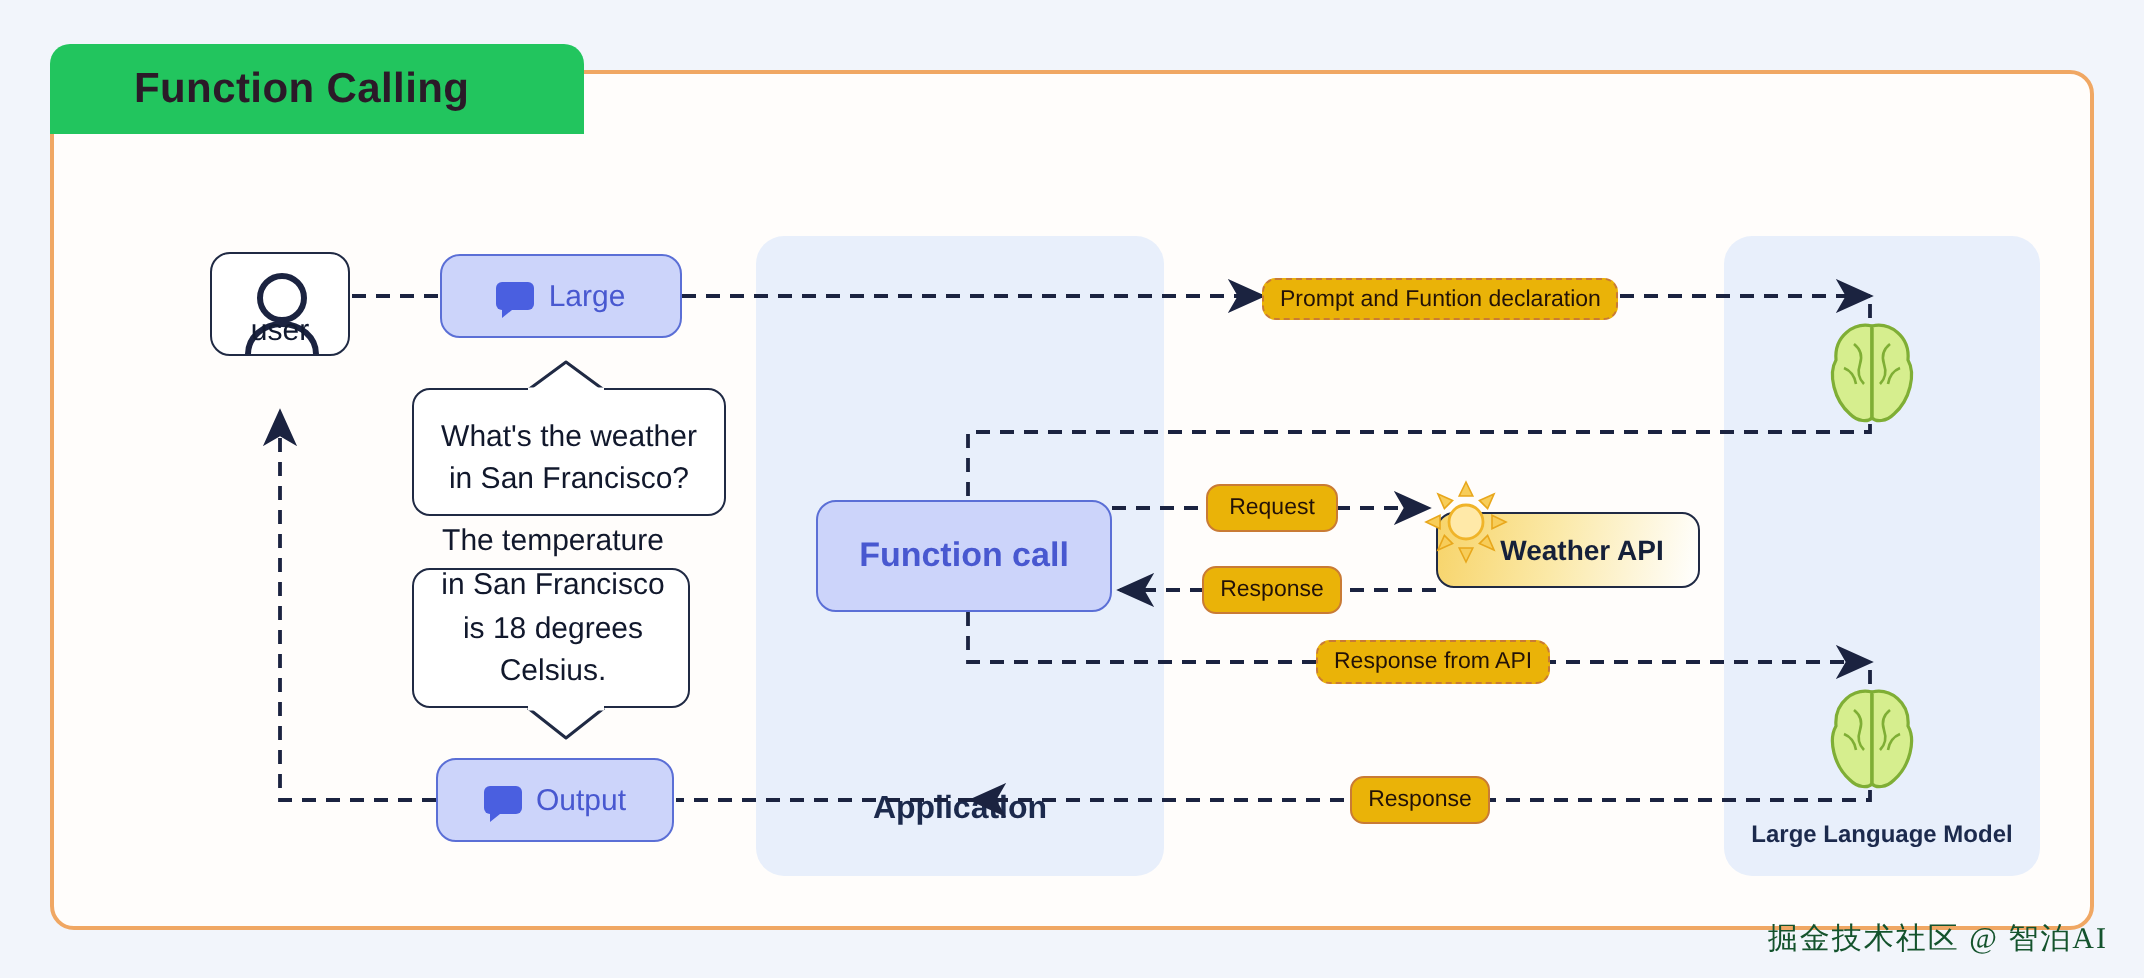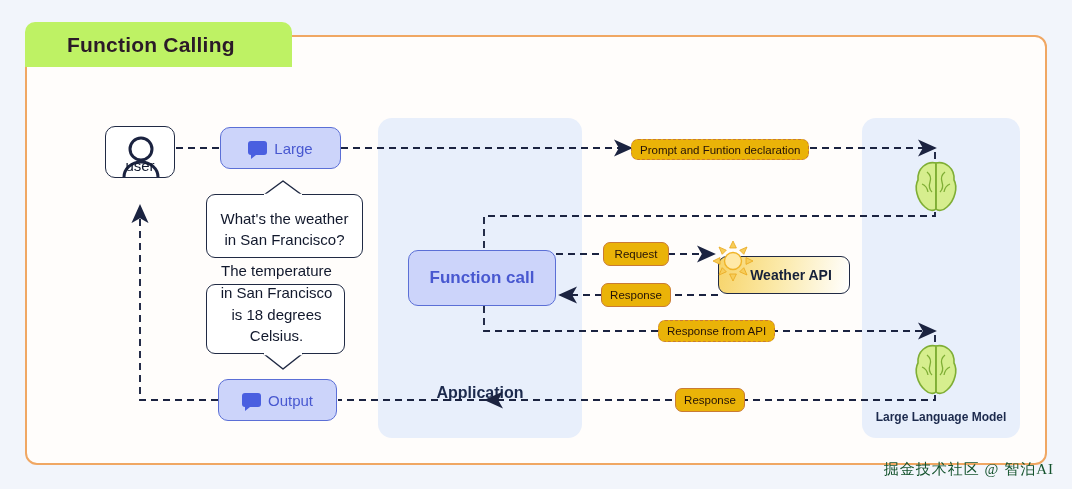--- a/index.html
+++ b/index.html
@@ -12,39 +12,39 @@
   #stage{position:absolute;left:0;top:0;width:1072px;height:489px;}
 
   
   .frame{
     position:absolute;left:25px;top:35px;width:1022px;height:430px;
     border:2px solid #f0a763;border-radius:12px;background:#fffdfb;
     box-sizing:border-box;
   }
   .frame-tab{
     position:absolute;left:25px;top:22px;width:267px;height:45px;
-    background:#bef264;border-radius:10px 10px 0 0;
+    background:#22c55e;border-radius:10px 10px 0 0;
     display:flex;align-items:center;
     box-sizing:border-box;padding-left:42px;
   }
   .frame-tab .t{
     font-size:21px;font-weight:bold;color:#2b1a28;letter-spacing:.2px;
   }
 
   
   .panel{
     position:absolute;background:#e8effb;border-radius:14px;
   }
   .panel-app{left:378px;top:118px;width:204px;height:320px;}
   .panel-llm{left:862px;top:118px;width:158px;height:320px;}
   .panel-label{
     position:absolute;width:100%;text-align:center;
     font-weight:bold;color:#1c2a4d;
   }
-  .panel-app .panel-label{bottom:36px;font-size:16px;}
+  .panel-app .panel-label{bottom:24px;font-size:16px;}
   .panel-llm .panel-label{bottom:14px;font-size:12px;}
 
   
   .node{
     position:absolute;box-sizing:border-box;
     display:flex;align-items:center;justify-content:center;
     border-radius:10px;
   }
   .node-blue{
     background:#ccd4fa;border:1.6px solid #5b6fd6;

